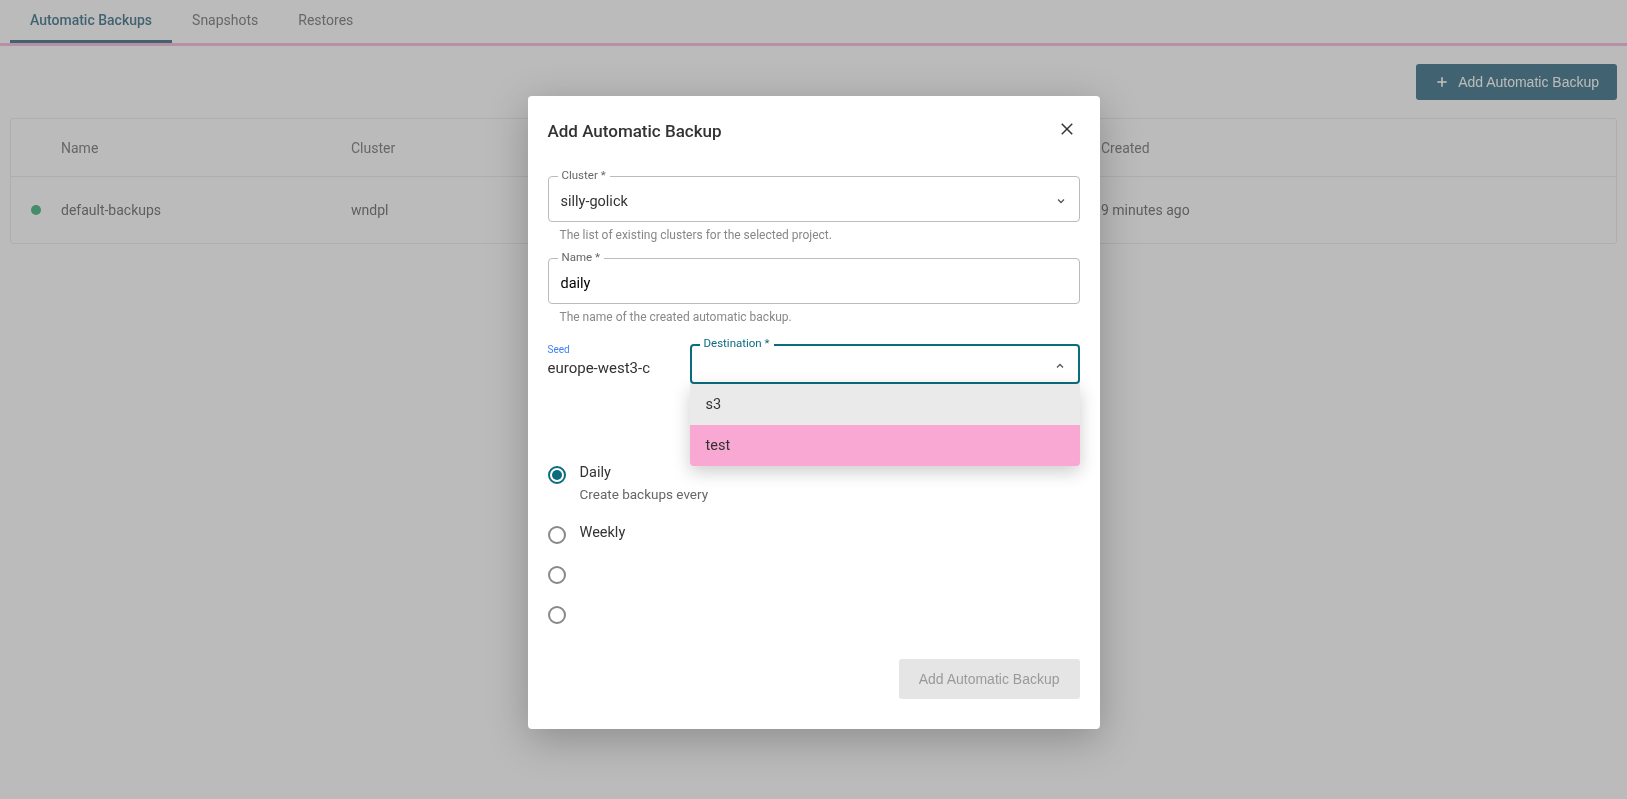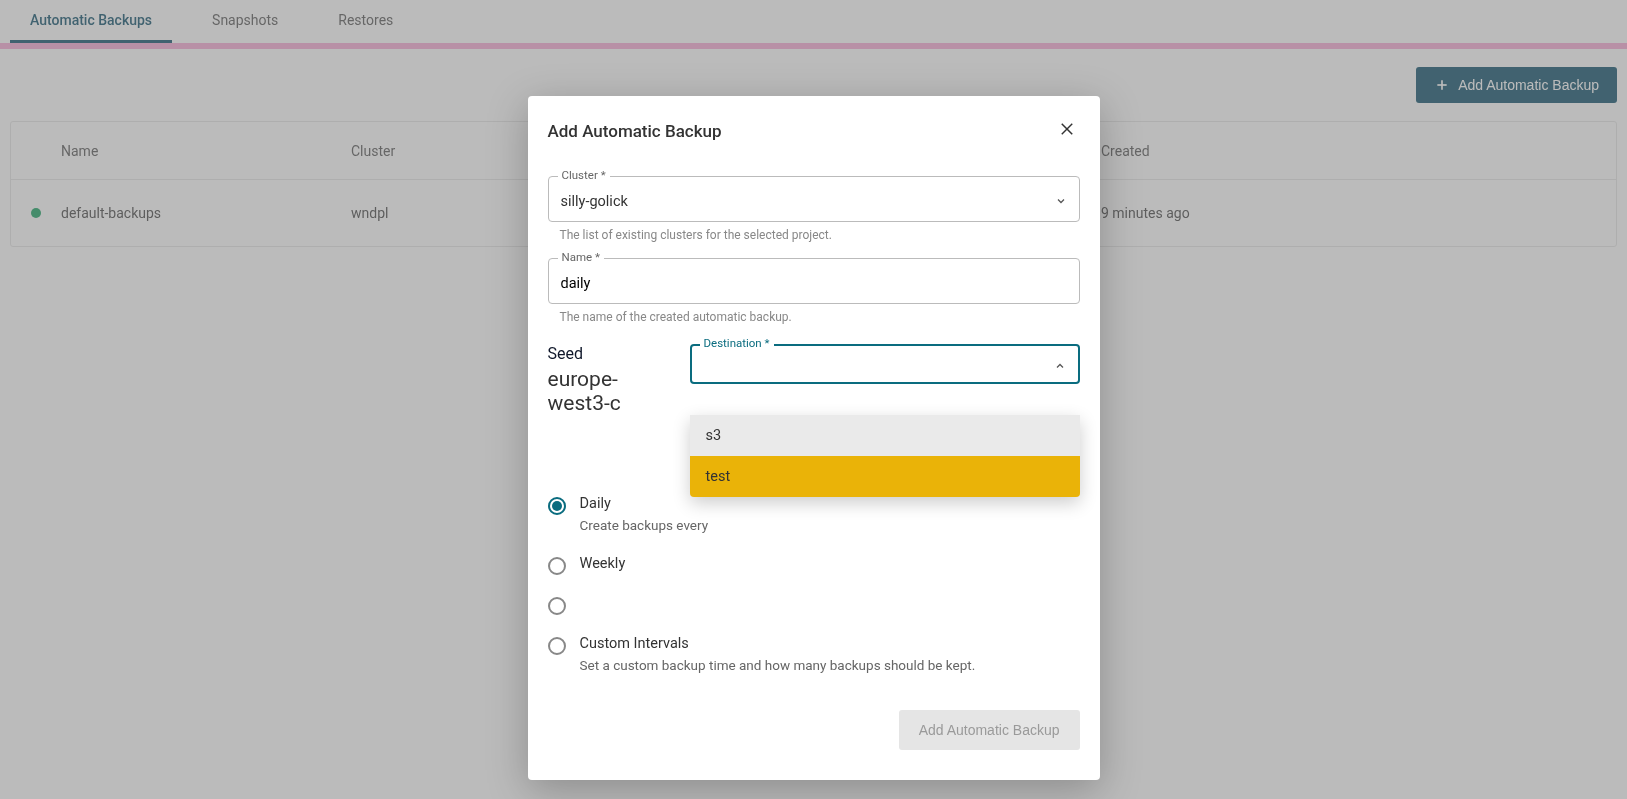--- a/index.html
+++ b/index.html
@@ -9,23 +9,22 @@
     color: #333;
     background: #fff;
     width: 1627px;
     height: 799px;
     position: relative;
     overflow: hidden;
   }
   
   .tabs {
     display: flex;
-    border-bottom: 6px solid #f9a8d4;
+    border-bottom: 3px solid #f9a8d4;
     padding: 0 10px;
-    gap: 20px;
   }
   .tab {
     padding: 12px 20px;
     color: #555;
     cursor: pointer;
     border-bottom: 2px solid transparent;
   }
   .tab.active {
     color: #0a4d68;
     border-bottom: 3px solid #0a4d68;
@@ -164,28 +163,28 @@
     color: #888;
     padding: 6px 2px 0 12px;
   }
   .two-col {
     display: flex;
     gap: 12px;
     margin-top: 20px;
     position: relative;
   }
   .seed-block { flex: 0 0 130px; }
-  .seed-label { font-size: 16px; color: #0f172a; }
-  .seed-value { font-size: 21px; color: #333; margin-top: 4px; }
+  .seed-label { font-size: 10px; color: #3b82f6; }
+  .seed-value { font-size: 15px; color: #333; margin-top: 4px; }
   .dest-block { flex: 1; position: relative; }
   .dropdown-panel {
     position: absolute;
     left: 0; right: 0;
     top: 100%;
-    background: #eab308;
+    background: #f9a8d4;
     border-radius: 0 0 4px 4px;
     box-shadow: 0 6px 18px rgba(0,0,0,0.2);
     z-index: 10;
     overflow: hidden;
   }
   .dd-item {
     padding: 12px 16px;
     font-size: 14.5px;
     color: #333;
     cursor: pointer;
@@ -338,24 +337,20 @@
             <div class="radio-title">Weekly</div>
           </div>
         </div>
         <div class="radio-row">
           <div class="radio-outer"></div>
           <div>
           </div>
         </div>
         <div class="radio-row">
           <div class="radio-outer"></div>
-          <div>
-            <div class="radio-title">Custom Intervals</div>
-            <div class="radio-desc">Set a custom backup time and how many backups should be kept.</div>
-          </div>
         </div>
       </div>
     </div>
 
     <div class="modal-footer">
       <button class="btn-disabled">Add Automatic Backup</button>
     </div>
   </div>
 </div>
 

